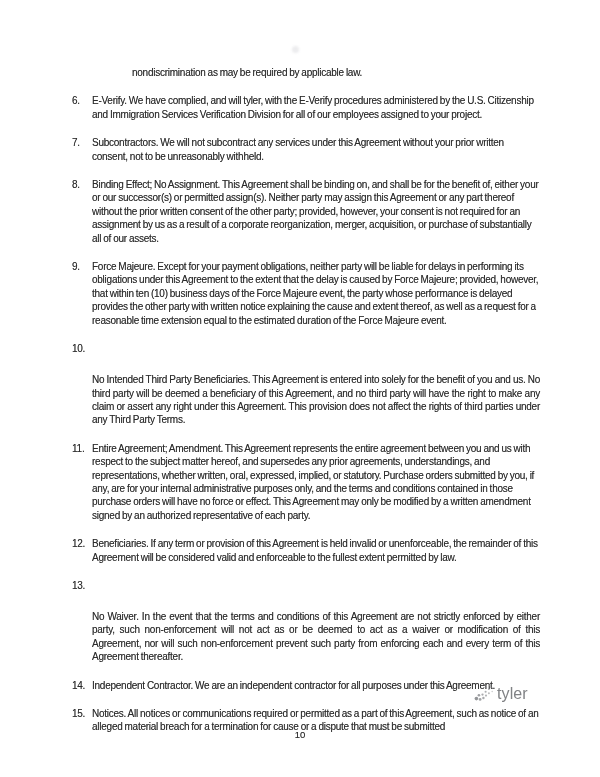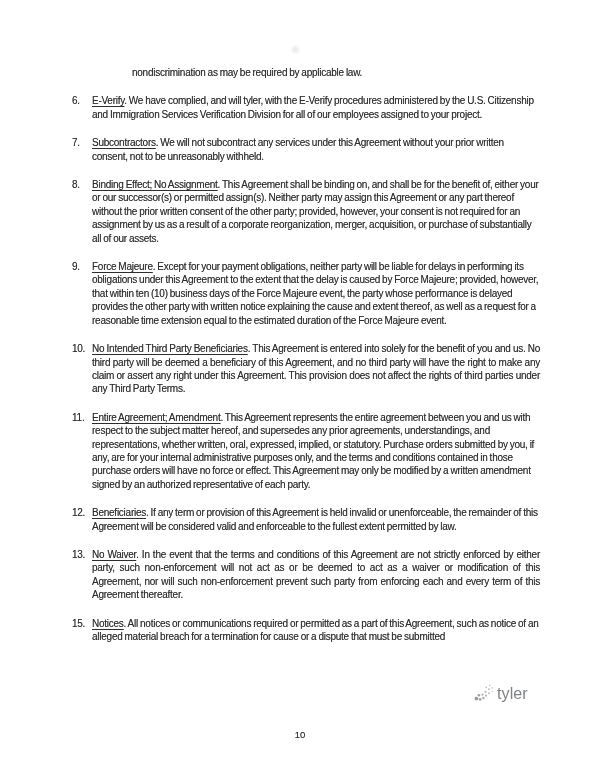--- a/index.html
+++ b/index.html
@@ -36,23 +36,23 @@
     margin-bottom: 15px;
   }
   .clause .num {
     flex: 0 0 20px;
   }
   .clause .text {
     flex: 1;
   }
   .clause .text.justify {
     text-align: justify;
+    margin-top: 31px;
   }
   .u {
-    text-decoration: underline;
     text-underline-offset: 1.5px;
   }
   .scan-artifact {
     position: absolute;
     left: 292px;
     top: 46px;
     width: 7px;
     height: 7px;
     border-radius: 50%;
     background: #ececee;
@@ -127,20 +127,24 @@
     <div class="clause">
       <span class="num">12.</span>
       <div class="text"><span class="u">Beneficiaries</span><span>. If any term or provision of this Agreement is held invalid or unenforceable, the remainder of this Agreement will be considered valid and enforceable to the fullest extent permitted by law.</span></div>
     </div>
 
     <div class="clause">
       <span class="num">13.</span>
       <div class="text justify"><span class="u">No Waiver</span><span>. In the event that the terms and conditions of this Agreement are not strictly enforced by either party, such non-enforcement will not act as or be deemed to act as a waiver or modification of this Agreement, nor will such non-enforcement prevent such party from enforcing each and every term of this Agreement thereafter.</span></div>
     </div>
 
+    <div class="clause">
+      <span class="num">14.</span>
+      <div class="text"><span class="u">Independent Contractor</span><span>. We are an independent contractor for all purposes under this Agreement.</span></div>
+    </div>
 
     <div class="clause">
       <span class="num">15.</span>
       <div class="text"><span class="u">Notices</span><span>. All notices or communications required or permitted as a part of this Agreement, such as notice of an alleged material breach for a termination for cause or a dispute that must be submitted</span></div>
     </div>
 
   </div>
 
   <div class="footer-logo">
     <span>

